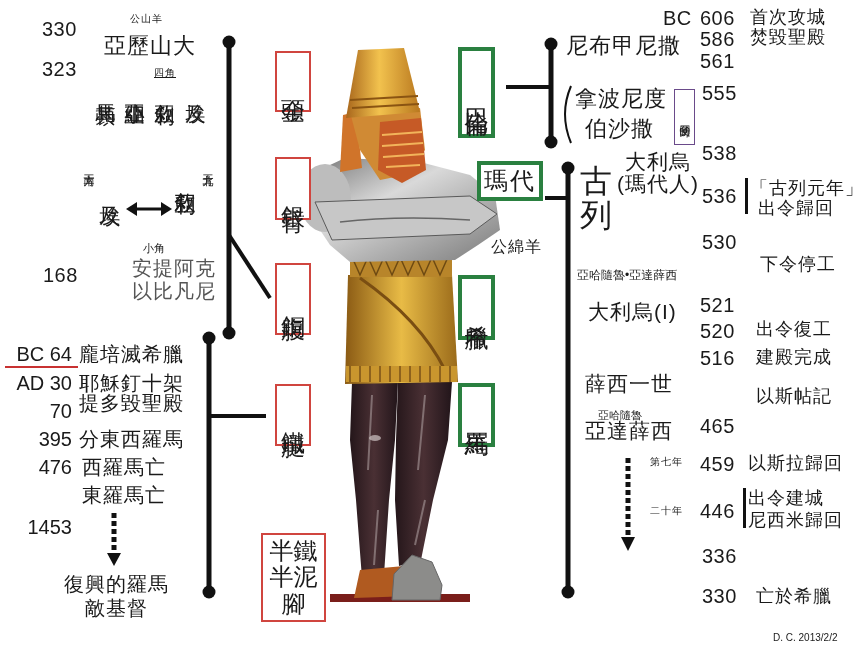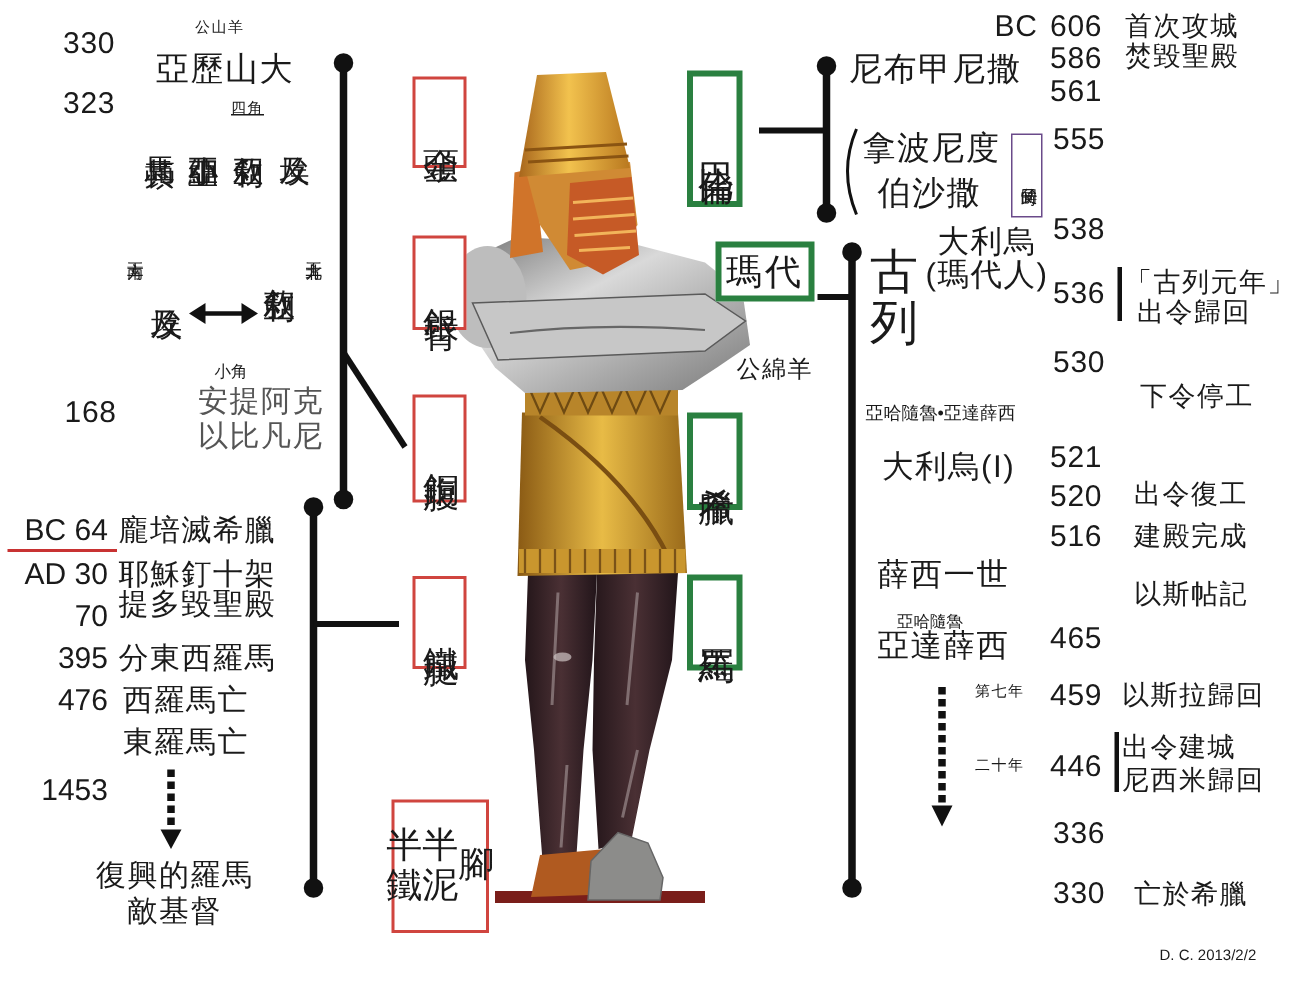--- a/index.html
+++ b/index.html
@@ -17,21 +17,21 @@
   .small { font-size: 12px; }
   .vert { writing-mode: vertical-rl; text-orientation: upright; }
   .gray { color: #555555; }
   .box {
     position: absolute; display: flex; align-items: center; justify-content: center;
     background: #ffffff; box-sizing: border-box; font-size: 24px; color: #1a1a1a;
   }
   .box.red { border: 2px solid #d0453f; }
   .box.green { border: 4px solid #2a8040; }
   .box .vert { letter-spacing: 2px; }
-  .feet-box { flex-direction: row; line-height: 1.1; font-size: 24px; align-items: center; }
+  .feet-box { flex-direction: column; line-height: 1.1; font-size: 24px; align-items: center; }
   .purple-box {
     position: absolute; border: 1.5px solid #6a4a8a; box-sizing: border-box;
     display: flex; align-items: center; justify-content: center; font-size: 11px; background: #fff;
   }
   .year-col { position: absolute; width: 68px; text-align: right; font-size: 20px; }
   .underline-red { position: absolute; height: 2px; background: #c83232; }
   .vbar { position: absolute; width: 3px; background: #111; }
   svg.layer { position: absolute; left: 0; top: 0; }
 </style>
 </head>

